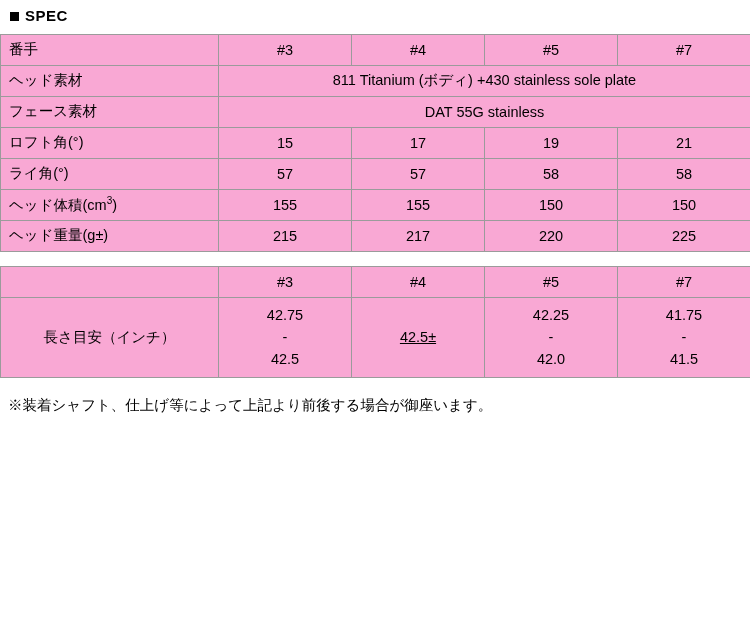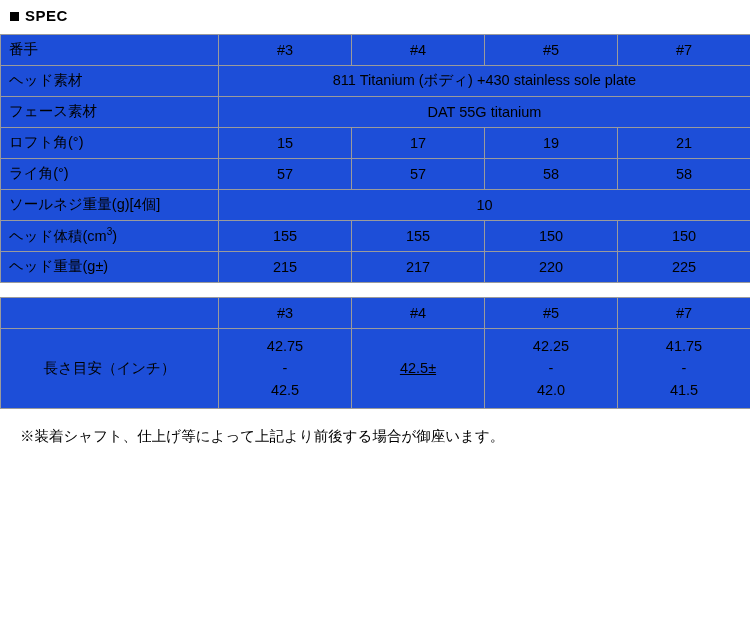--- a/index.html
+++ b/index.html
@@ -44,21 +44,21 @@
     table-layout: fixed;
   }
   table.spec td, table.spec th {
     border: 1px solid #9b9b9b;
     font-size: 14.5px;
     font-weight: normal;
     padding: 0;
     height: 30px;
     text-align: center;
     vertical-align: middle;
-    background: #1d4ed8;
+    background: #f9a8d4;
   }
   table.spec td.label {
     text-align: left;
     padding-left: 8px;
     white-space: nowrap;
   }
   
   col.c0 { width: 218px; }
   col.c1 { width: 133px; }
   col.c2 { width: 133px; }
@@ -71,21 +71,21 @@
     line-height: 1.55;
     font-size: 14.5px;
     padding: 6px 0 !important;
     height: 92px;
     margin-top: 32px;
   }
   .len-label {
     font-size: 14.5px;
   }
   .notes {
-    padding: 14px 0 0 20px;
+    padding: 14px 0 0 8px;
     font-size: 14.5px;
     line-height: 1.85;
   }
   .sup {
     font-size: 10px;
     vertical-align: super;
   }
 </style>
 </head>
 <body>
@@ -113,21 +113,21 @@
         <td>#7</td>
       </tr>
 
       <tr>
         <td class="label">ヘッド素材</td>
         <td colspan="4">811 Titanium (ボディ) +430 stainless sole plate</td>
       </tr>
 
       <tr>
         <td class="label">フェース素材</td>
-        <td colspan="4">DAT 55G titanium</td>
+        <td colspan="4">DAT 55G stainless</td>
       </tr>
 
       <tr>
         <td class="label">ロフト角(°)</td>
         <td>15</td>
         <td>17</td>
         <td>19</td>
         <td>21</td>
       </tr>
 
@@ -135,24 +135,20 @@
         <td class="label">ライ角(°)</td>
         <td>57</td>
         <td>57</td>
         <td>58</td>
         <td>58</td>
       </tr>
 
 
 
 
-      <tr>
-        <td class="label">ソールネジ重量(g)[4個]</td>
-        <td colspan="4">10</td>
-      </tr>
 
       <tr>
         <td class="label">ヘッド体積(cm<span class="sup">3</span>)</td>
         <td>155</td>
         <td>155</td>
         <td>150</td>
         <td>150</td>
       </tr>
 
       <tr>

